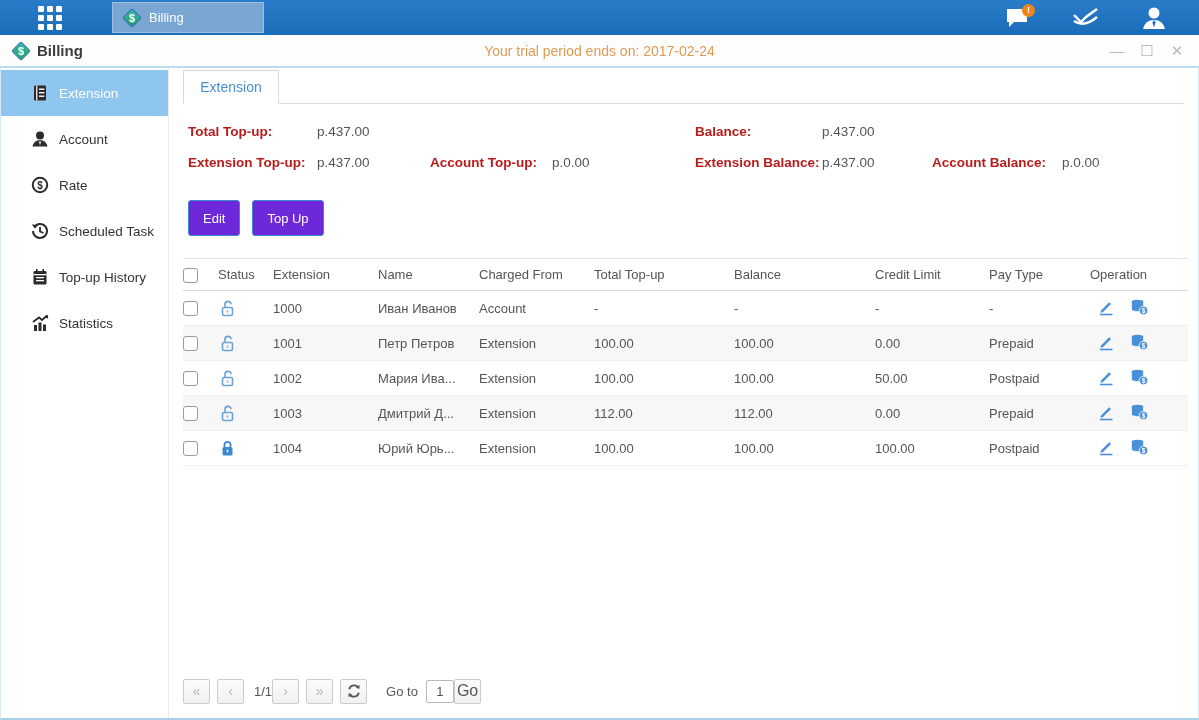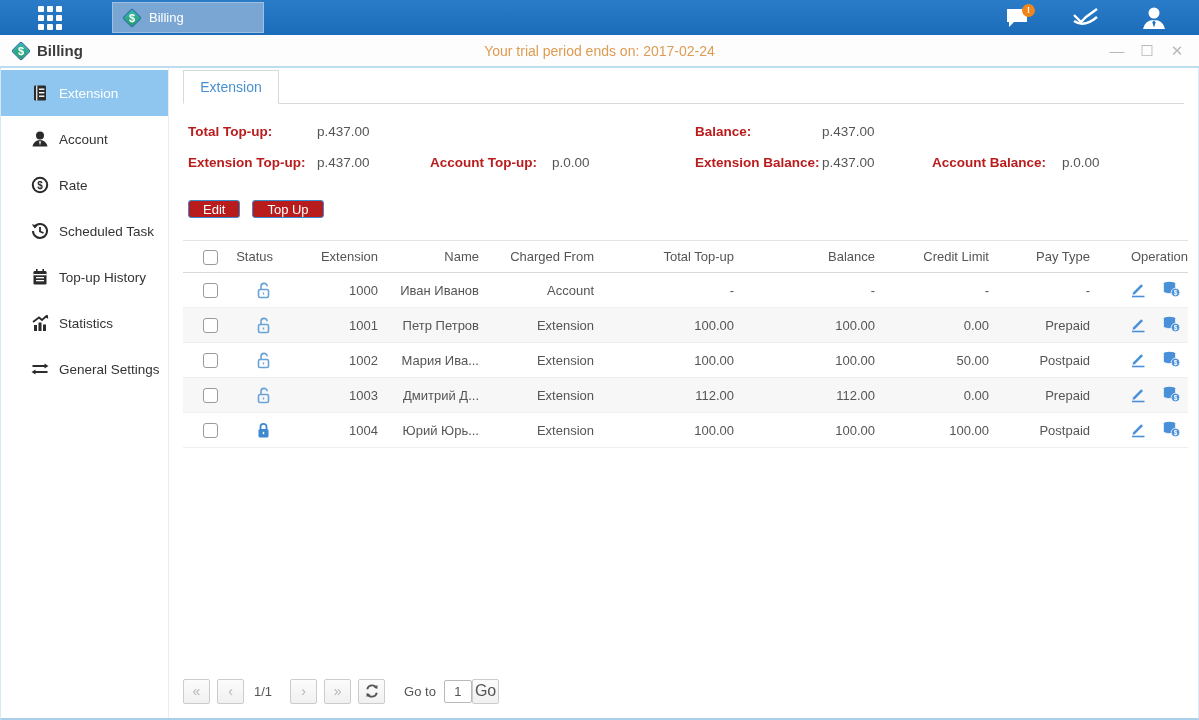--- a/index.html
+++ b/index.html
@@ -74,48 +74,48 @@
     position:relative; top:0; cursor:pointer;
   }
   .tab.active { margin-bottom:-1px; border-bottom:1px solid #fff; }
   
   .summary { position:relative; height:92px; flex:0 0 92px; font-size:13.5px; }
   .summary b { color:#b91c1c; }
   .summary span { position:absolute; white-space:nowrap; }
   
   .actions { display:flex; gap:12px; margin:4px 0 0 5px; }
   .btn-blue {
-    background:#b91c1c; color:#fff; border:1px solid #3a8bce; border-radius:3px;
-    font-size:13px; height:18px; padding:0 14px; cursor:pointer;
+    background:#6d28d9; color:#fff; border:1px solid #3a8bce; border-radius:3px;
+    font-size:13px; height:36px; padding:0 14px; cursor:pointer;
     font-family:"Liberation Sans", sans-serif;
   }
   
   table { border-collapse:collapse; table-layout:fixed; width:100%; margin-top:22px; }
-  th, td { font-weight:normal; text-align:right; font-size:13px; color:#555; height:32px; padding:0; overflow:hidden; white-space:nowrap; }
+  th, td { font-weight:normal; text-align:left; font-size:13px; color:#555; height:32px; padding:0; overflow:hidden; white-space:nowrap; }
   thead tr { border-top:1px solid #e3e3e3; border-bottom:1px solid #d9d9d9; }
   tbody tr { border-bottom:1px solid #efefef; height:35px; }
   tbody tr:nth-child(even) { background:#f7f7f7; }
   .cb {
     display:inline-block; width:15px; height:15px; border:1px solid #9a9a9a;
     border-radius:3px; background:#fff; vertical-align:middle; cursor:pointer;
   }
   .status-cell svg { vertical-align:middle; }
   .status-cell .lock-locked { display:none; }
   .status-cell.locked .lock-locked { display:inline; }
   .op-cell a { display:inline-block; margin:0 7px; cursor:pointer; }
   
   .pager { margin-top:auto; flex:0 0 44px; display:flex; align-items:center; padding-bottom:10px; }
   .pgbtn {
     width:27px; height:25px; border:1px solid #ccc; border-radius:2px;
     background:linear-gradient(#fcfcfc,#f0f0f0); margin-right:7px;
     display:flex; align-items:center; justify-content:center;
     color:#b5b5b5; font-size:14px; cursor:pointer; user-select:none;
   }
   .pgbtn.dark { color:#555; }
-  .pageinfo { margin:0 18px 0 3px; color:#555; }
+  .pageinfo { margin:0 0 0 3px; color:#555; }
   .goto-label { margin:0 8px 0 12px; }
   .goto-input {
     width:28px; height:23px; border:1px solid #b9b9b9; border-radius:2px;
     text-align:center; font-size:13px; color:#555; font-family:"Liberation Sans", sans-serif;
   }
   .go-btn {
     margin-left:0; height:25px; padding:0 2px; border:1px solid #ccc; border-radius:2px;
     background:linear-gradient(#fcfcfc,#f0f0f0); color:#555; font-size:16px; cursor:pointer;
     font-family:"Liberation Sans", sans-serif;
   }
@@ -238,29 +238,20 @@
     </div>
     <div class="side-item">
       <svg width="18" height="18" viewBox="0 0 18 18">
         <rect x="3" y="11" width="3" height="6" fill="#2b2b2b"></rect>
         <rect x="7.5" y="8.5" width="3" height="8.5" fill="#2b2b2b"></rect>
         <rect x="12" y="10.5" width="3" height="6.5" fill="#2b2b2b"></rect>
         <polyline points="2,8 8,3.5 11,6 16,1.5" fill="none" stroke="#2b2b2b" stroke-width="1.8"></polyline>
         <path d="M16.8 0.8 l0.4 4 -3.4 -1.6 z" fill="#2b2b2b"></path>
       </svg>
       <span>Statistics</span>
-    </div>
-    <div class="side-item">
-      <svg width="18" height="18" viewBox="0 0 18 18">
-        <rect x="1.5" y="5" width="13" height="2" fill="#2b2b2b"></rect>
-        <path d="M17.5 6 l-4 -2.6 v5.2 z" fill="#2b2b2b"></path>
-        <rect x="3.5" y="11" width="13" height="2" fill="#2b2b2b"></rect>
-        <path d="M0.5 12 l4 -2.6 v5.2 z" fill="#2b2b2b"></path>
-      </svg>
-      <span>General Settings</span>
     </div>
   </div>
 
   <div class="main">
     <div class="tabrow">
       <div class="tab active">Extension</div>
     </div>
 
     <div class="summary">
       <span style="left:5px;top:20px"><b>Total Top-up:</b></span>

